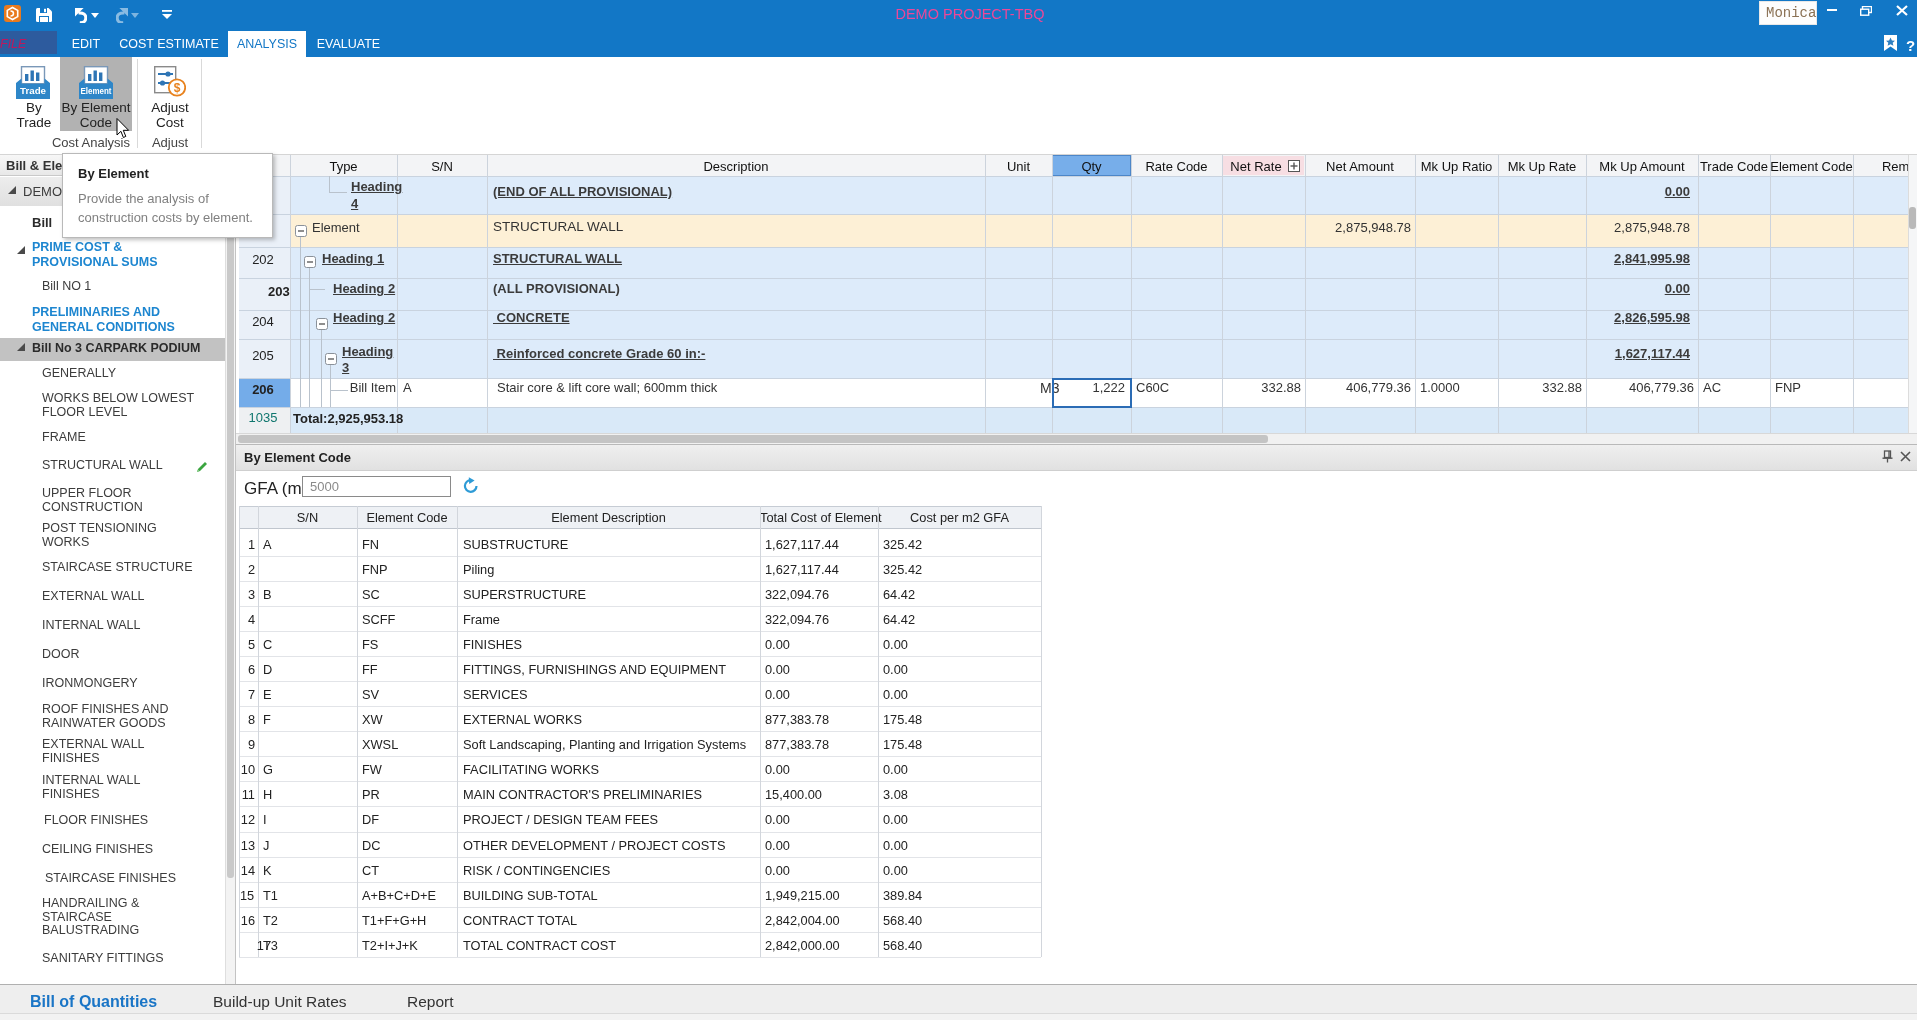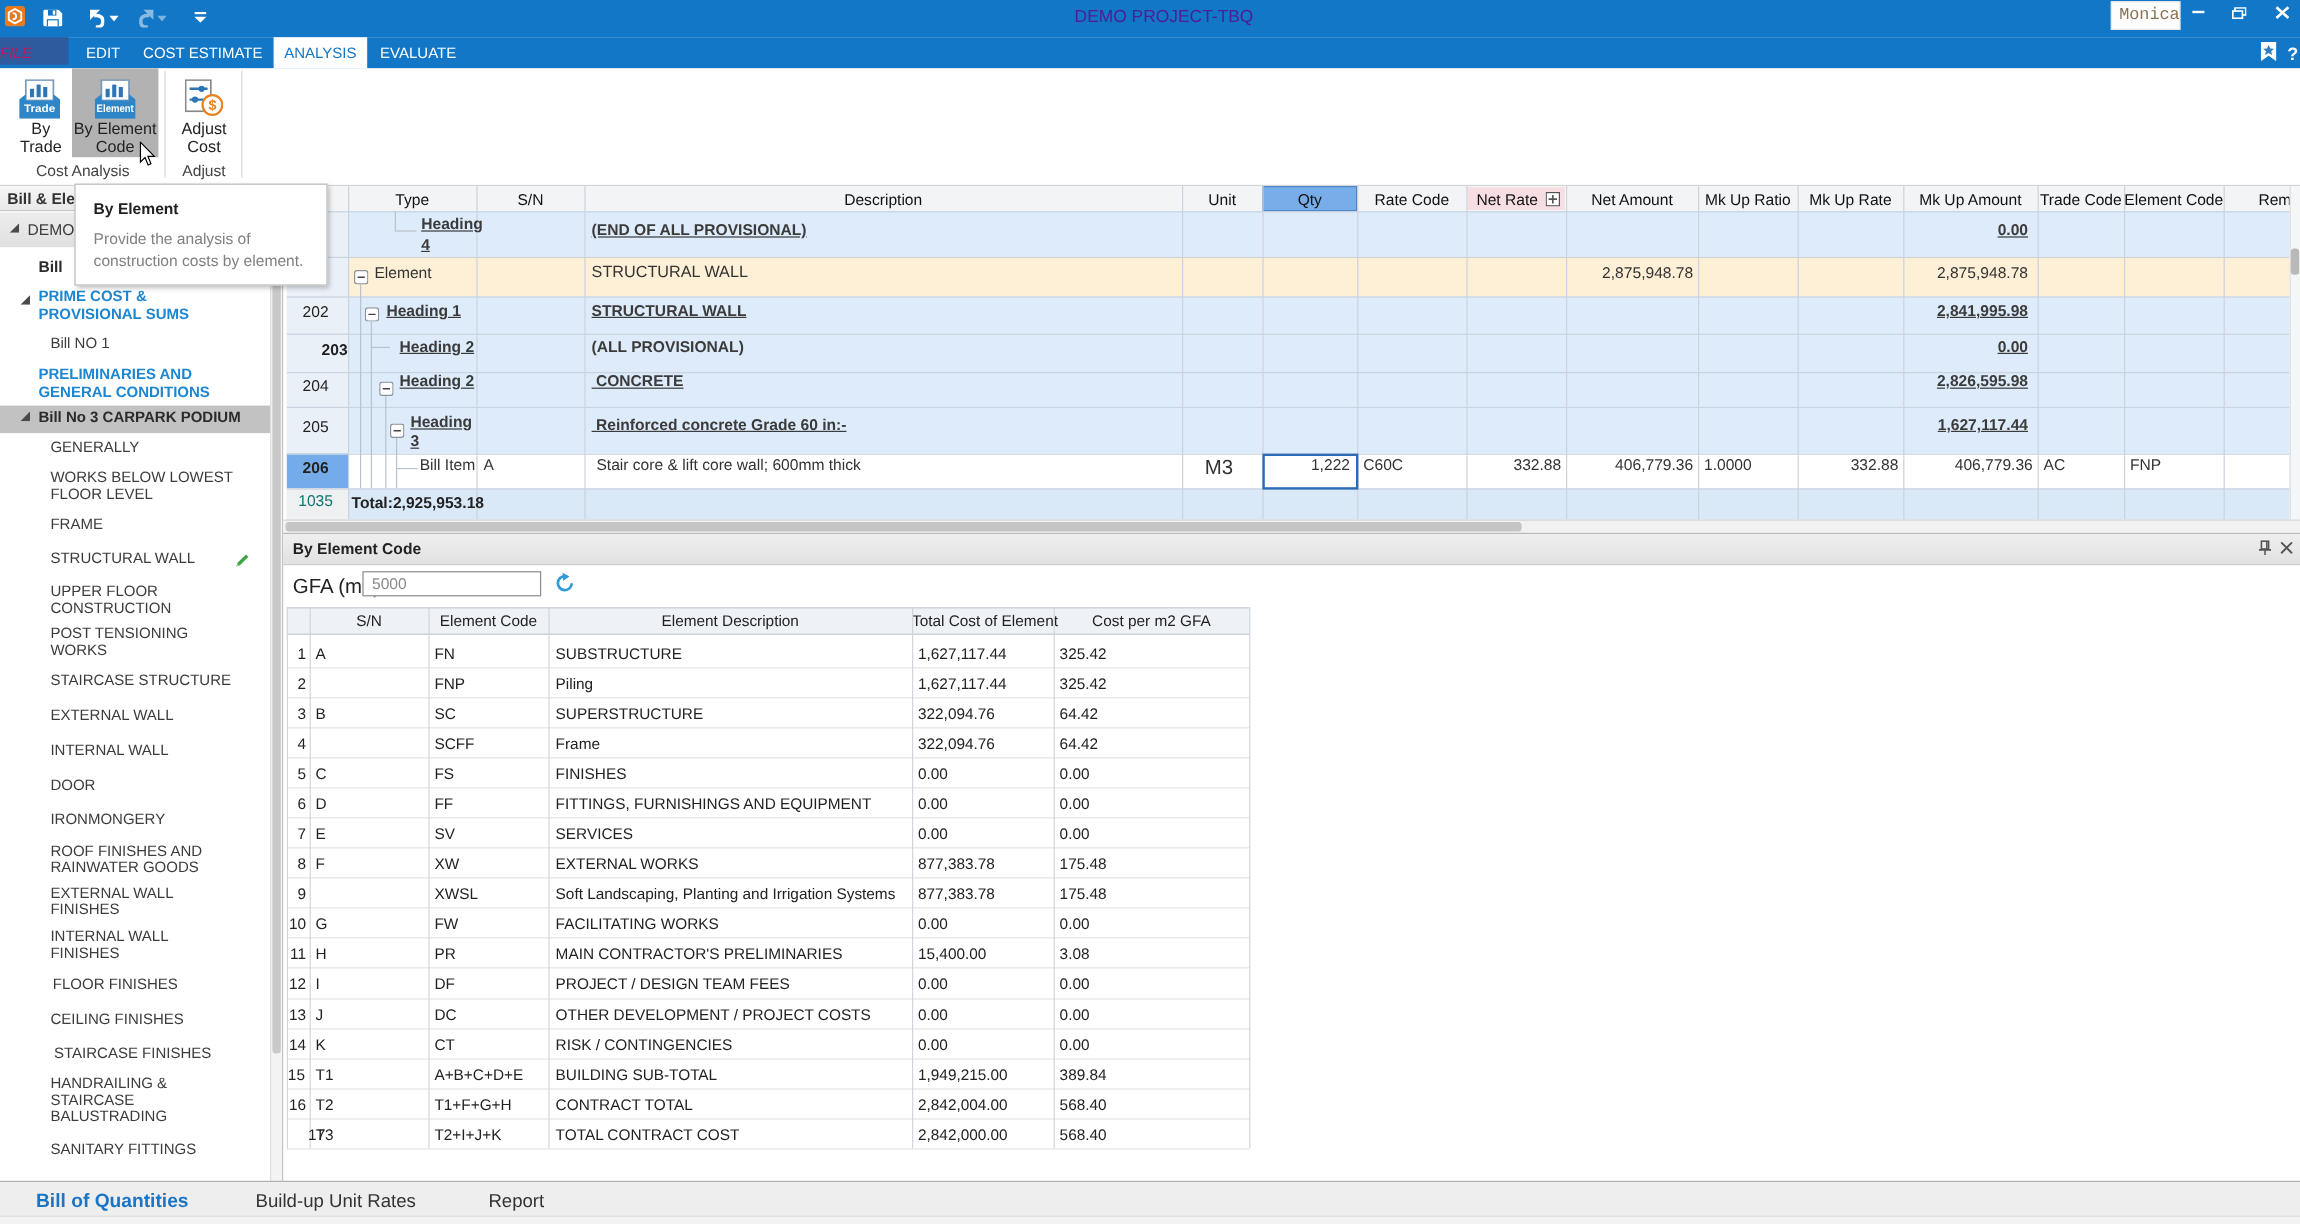--- a/index.html
+++ b/index.html
@@ -32,21 +32,21 @@
 <polygon points="12,0 3.4,0 12,8.6" fill="#fff"></polygon>
 <path d="M8.5,5 Q1.2,4.4 1.2,9.8 Q1.2,15 7.2,14.6" fill="none" stroke="#fff" stroke-width="3"></path>
 </svg>
 <svg class="ab" style="left:131px;top:13px" width="8" height="5" opacity="0.45">
     <polygon points="0,0 8,0 4,5" fill="#fff"></polygon>
   </svg>
 <svg class="ab" style="left:162px;top:10px" width="10" height="9">
 <rect x="0" y="0" width="10" height="1.8" fill="#fff"></rect>
 <polygon points="0,4 10,4 5,9" fill="#fff"></polygon>
 </svg>
-<div class="tx" style="left:820px;top:6px;width:300px;text-align:center;font-size:14.5px;color:#4c1d95;">DEMO PROJECT-TBQ</div>
+<div class="tx" style="left:820px;top:6px;width:300px;text-align:center;font-size:14.5px;color:#ec4899;">DEMO PROJECT-TBQ</div>
 <div class="ab" style="left:1759px;top:1px;width:58px;height:24px;background:#fdfdfd;border:1px solid #e8e8e8;"></div>
 <div class="tx" style="left:1766px;top:5px;font-family:'Liberation Mono',monospace;font-size:14px;color:#8a7154;">Monica</div>
 <div class="ab" style="left:1827px;top:9px;width:10px;height:2px;background:#fff;"></div>
 <svg class="ab" style="left:1860px;top:6px" width="12" height="10">
 <rect x="2.5" y="0.5" width="9" height="6" fill="none" stroke="#fff" stroke-width="1.4"></rect>
 <rect x="0.7" y="3.2" width="8" height="6" fill="#1277c6" stroke="#fff" stroke-width="1.4"></rect>
 </svg>
 <svg class="ab" style="left:1896px;top:5px" width="12" height="11">
 <path d="M1,1 L11,10 M11,1 L1,10" stroke="#fff" stroke-width="2.2"></path>
 </svg>
@@ -88,21 +88,21 @@
 <line x1="4" y1="8" x2="19" y2="8" stroke="#2e75b5" stroke-width="2"></line>
 <circle cx="14" cy="8" r="2.6" fill="#2e75b5"></circle>
 <line x1="4" y1="17" x2="19" y2="17" stroke="#2e75b5" stroke-width="2"></line>
 <circle cx="8.5" cy="17" r="2.6" fill="#2e75b5"></circle>
 <circle cx="23" cy="21.5" r="8.2" fill="#fff" stroke="#e8821e" stroke-width="1.8"></circle>
 <text x="23" y="26" text-anchor="middle" font-family="Liberation Sans,sans-serif" font-size="12px" font-weight="bold" fill="#e8821e">$</text>
 </svg>
 <div class="tx" style="left:6px;top:101px;width:56px;text-align:center;font-size:13.5px;color:#222;line-height:14.5px;">By<br>Trade</div>
 <div class="tx" style="left:60px;top:101px;width:72px;text-align:center;font-size:13.5px;color:#222;line-height:14.5px;">By Element<br>Code</div>
 <div class="tx" style="left:142px;top:101px;width:56px;text-align:center;font-size:13.5px;color:#222;line-height:14.5px;">Adjust<br>Cost</div>
-<div class="tx" style="left:8px;top:135px;width:122px;text-align:center;font-size:13px;color:#444;">Cost Analysis</div>
+<div class="tx" style="left:8px;top:135px;width:122px;text-align:right;font-size:13px;color:#444;">Cost Analysis</div>
 <div class="tx" style="left:139px;top:135px;width:62px;text-align:center;font-size:13px;color:#444;">Adjust</div>
 <div class="ab" style="left:0;top:155px;width:236px;height:830px;background:#fff;border-right:1px solid #c3c3c3;"></div>
 <div class="ab" style="left:0;top:155px;width:236px;height:21px;background:linear-gradient(#f7f7f7,#e8e8e8);border-bottom:1px solid #c9c9c9;"></div>
 <div class="tx" style="left:6px;top:158px;font-size:13px;font-weight:bold;color:#333;">Bill &amp; Element</div>
 <div class="ab" style="left:0;top:177px;width:226px;height:29px;background:linear-gradient(#ededed,#e0e0e0);"></div>
 <svg class="ab" style="left:8px;top:186px" width="8" height="8">
     <polygon points="8,0 8,8 0,8" fill="#4a4a4a"></polygon>
   </svg>
 <div class="tx" style="left:23px;top:184px;font-size:13px;color:#3c3c3c;">DEMO</div>
 <div class="tx" style="left:32px;top:215px;font-size:13px;font-weight:bold;color:#2b2b2b;">Bill</div>
@@ -250,21 +250,21 @@
 <line x1="3" y1="6" x2="9" y2="6" stroke="#444" stroke-width="1.2"></line>
 </svg>
 <div class="tx" style="left:342px;top:344px;font-size:13px;font-weight:bold;color:#3b3b3b;text-decoration:underline;line-height:16px;">Heading<br>3</div>
 <div class="tx" style="left:493px;top:346px;font-size:13px;font-weight:bold;color:#3b3b3b;text-decoration:underline;">&nbsp;Reinforced concrete Grade 60 in:-</div>
 <div class="tx" style="left:1586px;top:346px;width:104px;text-align:right;font-size:13px;font-weight:bold;color:#3b3b3b;text-decoration:underline;">1,627,117.44</div>
 <div class="ab" style="left:330px;top:365px;width:1px;height:42px;background:#b9c2cc;"></div>
 <div class="ab" style="left:330px;top:390px;width:18px;height:1px;background:#b9c2cc;"></div>
 <div class="tx" style="left:330px;top:380px;width:66px;text-align:right;font-size:13px;color:#333;">Bill Item</div>
 <div class="tx" style="left:403px;top:380px;font-size:13px;color:#333;">A</div>
 <div class="tx" style="left:497px;top:380px;font-size:13px;color:#333;">Stair core &amp; lift core wall; 600mm thick</div>
-<div class="tx" style="left:1004px;top:380px;font-size:17px;color:#333;text-align:center;">M3</div>
+<div class="tx" style="left:1040px;top:380px;font-size:14px;color:#333;text-align:center;">M3</div>
 <div class="tx" style="left:1052px;top:380px;width:73px;text-align:right;font-size:13px;color:#333;">1,222</div>
 <div class="tx" style="left:1136px;top:380px;font-size:13px;color:#333;">C60C</div>
 <div class="tx" style="left:1222px;top:380px;width:79px;text-align:right;font-size:13px;color:#333;">332.88</div>
 <div class="tx" style="left:1305px;top:380px;width:106px;text-align:right;font-size:13px;color:#333;">406,779.36</div>
 <div class="tx" style="left:1420px;top:380px;font-size:13px;color:#333;">1.0000</div>
 <div class="tx" style="left:1498px;top:380px;width:84px;text-align:right;font-size:13px;color:#333;">332.88</div>
 <div class="tx" style="left:1586px;top:380px;width:108px;text-align:right;font-size:13px;color:#333;">406,779.36</div>
 <div class="tx" style="left:1703px;top:380px;font-size:13px;color:#333;">AC</div>
 <div class="tx" style="left:1775px;top:380px;font-size:13px;color:#333;">FNP</div>
 <div class="ab" style="left:1052px;top:378px;width:80px;height:30px;border:2px solid #2b6cb5;"></div>

